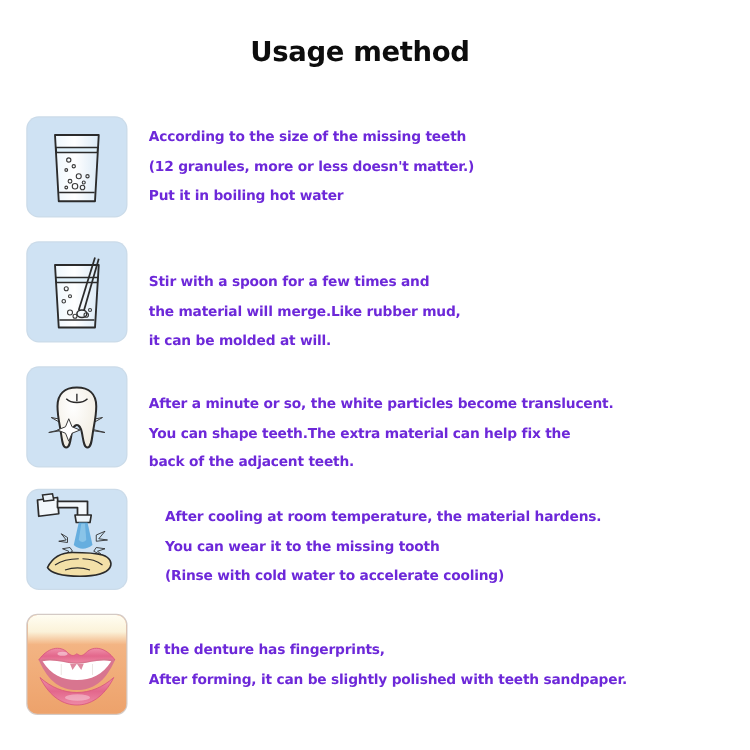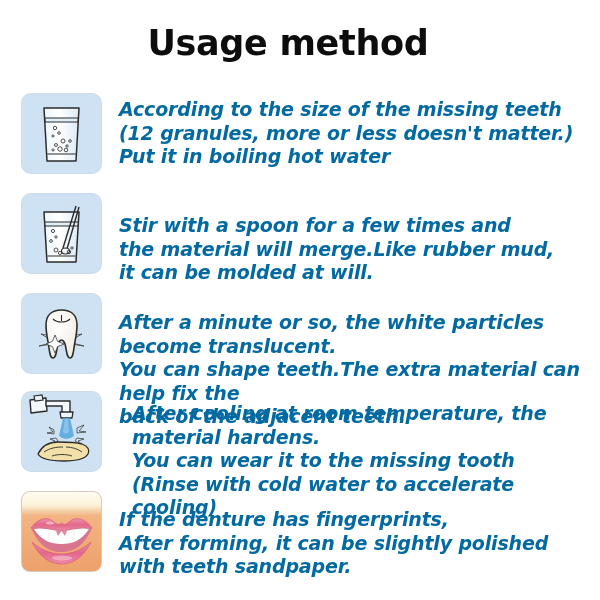--- a/index.html
+++ b/index.html
@@ -17,21 +17,21 @@
   }
 
   
   .page-title {
     position: absolute;
     top: 22px;
     left: 0;
     width: 576px;
     text-align: center;
     font-family: "DejaVu Sans", "Liberation Sans", sans-serif;
-    font-size: 35px;
+    font-size: 22px;
     font-weight: bold;
     letter-spacing: -0.3px;
     color: #0d0d0d;
     line-height: 42px;
   }
 
   
   .steps {
     position: absolute;
     top: 88px;
@@ -68,27 +68,26 @@
     border-radius: 8px;
     box-shadow: 0 0 0 1px rgba(170,150,140,0.5);
   }
 
   
   .step-text {
     position: absolute;
     left: 119px;
     top: 0px;
     width: 470px;
-    font-size: 19px;
+    font-size: 11px;
     font-weight: bold;
     line-height: 23.5px;
-    color: #0369a1;
+    color: #6d28d9;
     letter-spacing: -0.15px;
     white-space: pre-line;
-    font-style: italic;
   }
   .step-1 .step-text { top: 10px; }
   .step-2 .step-text { top: 26px; }
   .step-3 .step-text { top: 13px; margin-top: 10px; }
   .step-4 .step-text { top: 16px; margin-left: 13px; }
   .step-5 .step-text { top: 22px; }
 </style>
 </head>
 <body>
 

